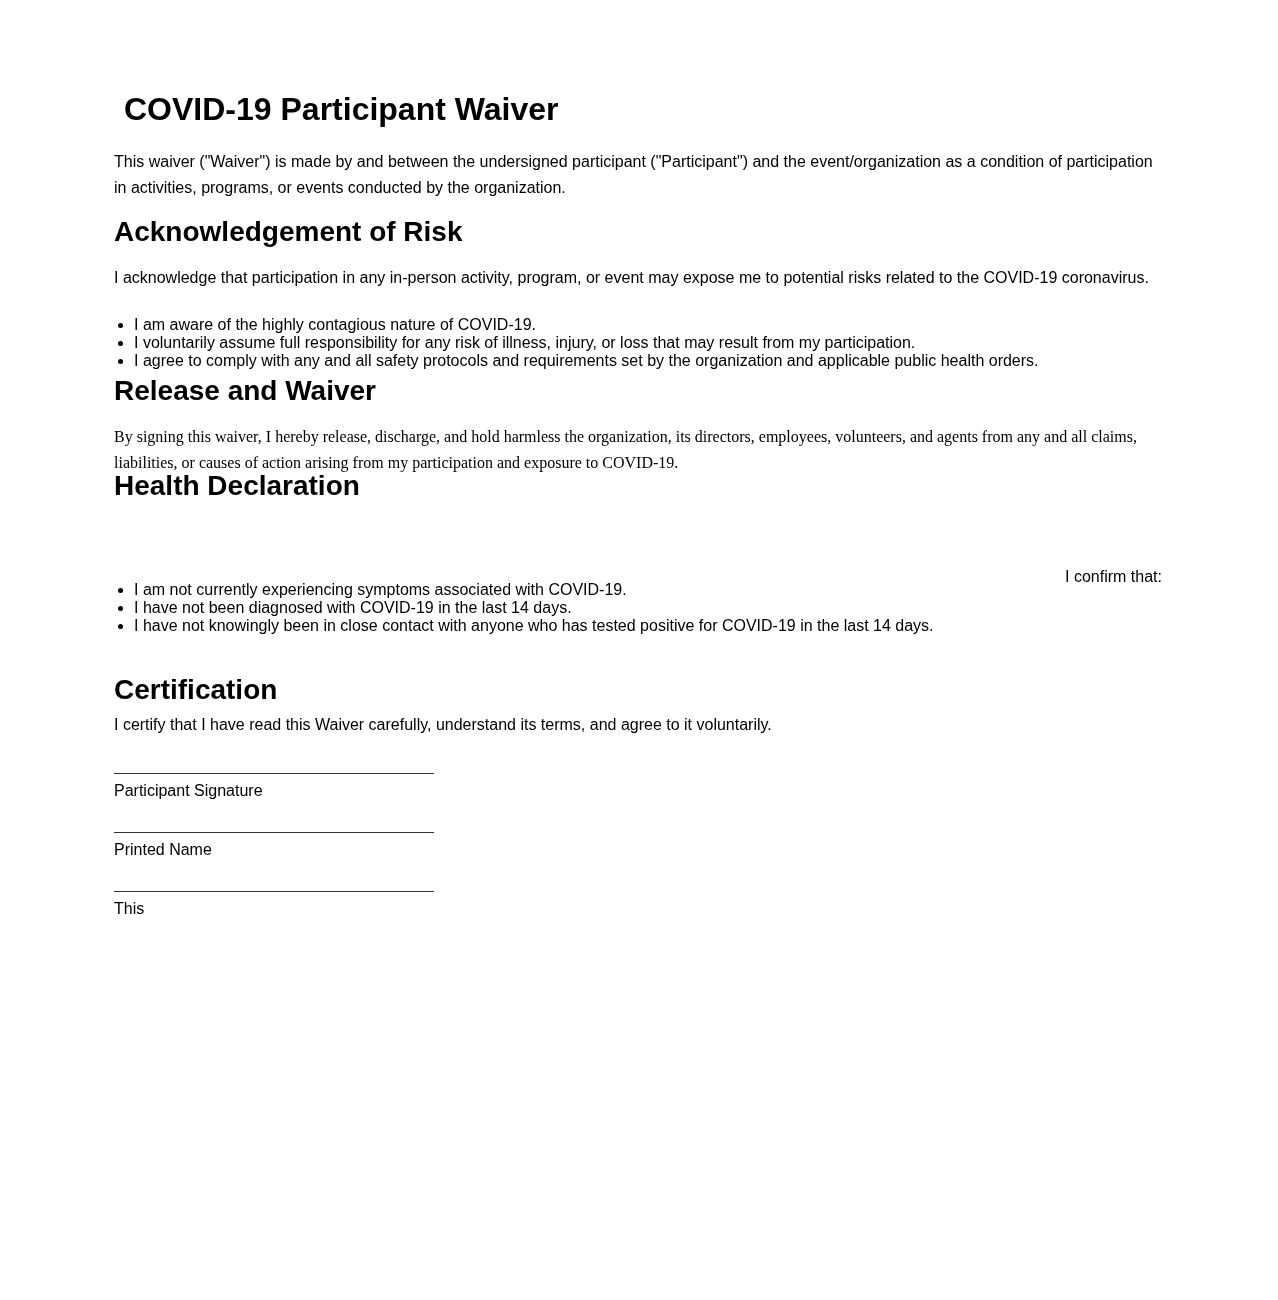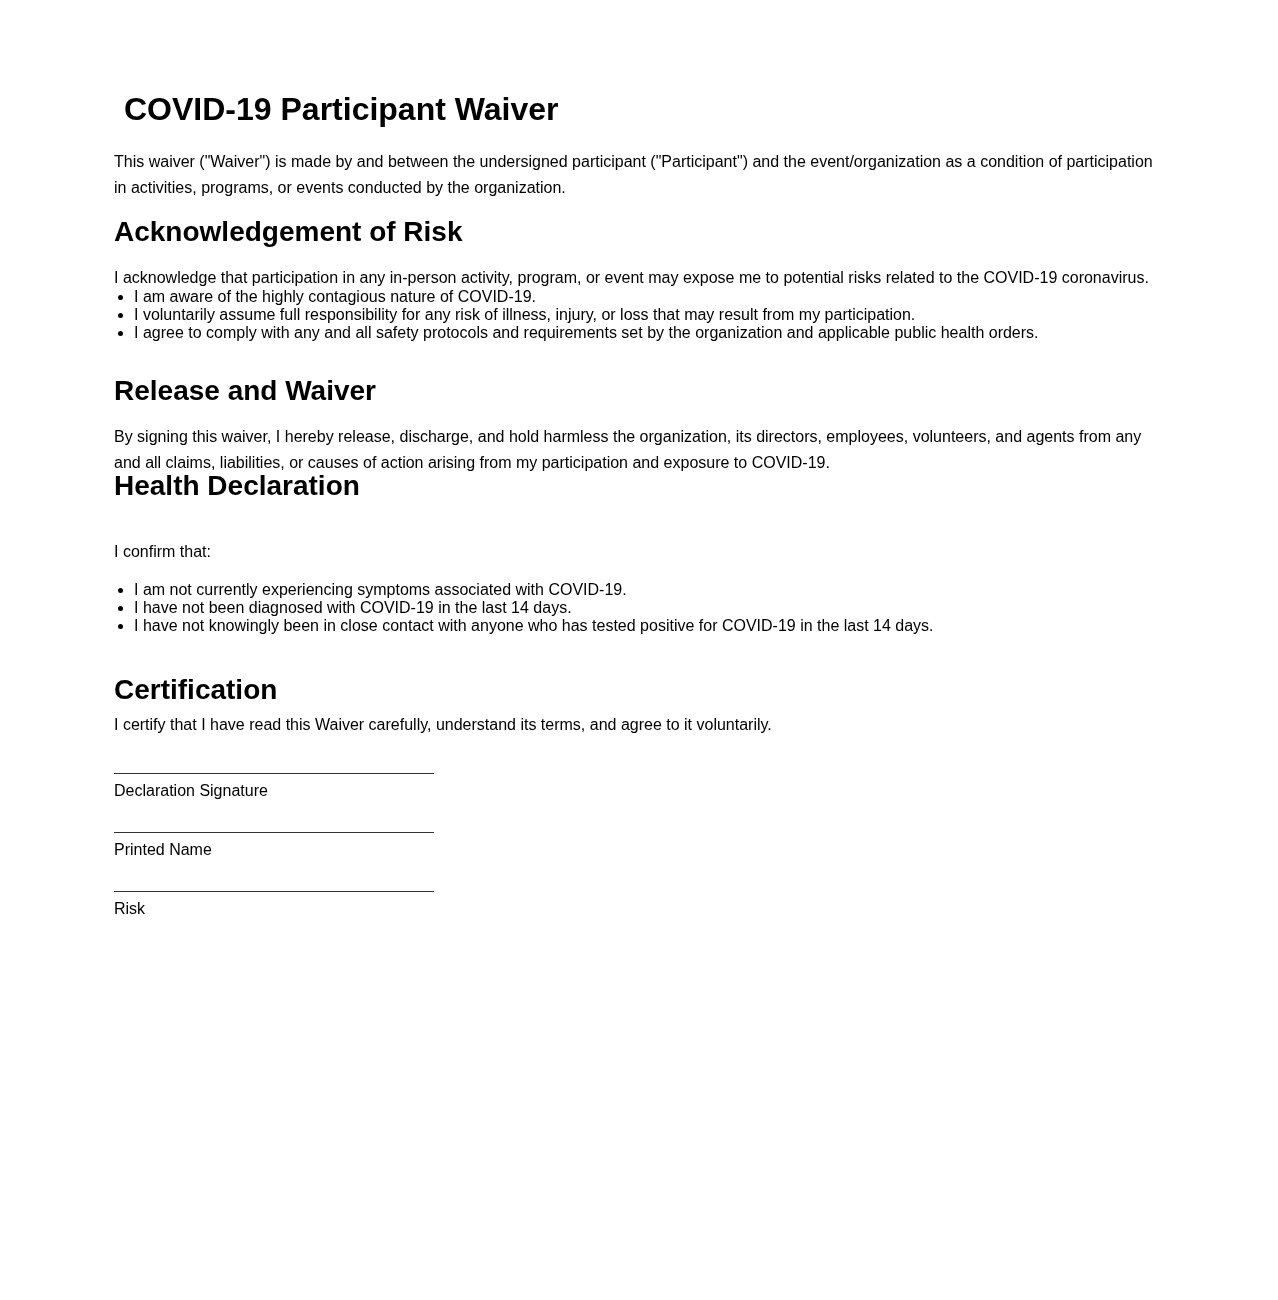--- a/index.html
+++ b/index.html
@@ -74,62 +74,62 @@
   <div class="block" style="top:149px;">
     <p>This waiver ("Waiver") is made by and between the undersigned participant ("Participant") and the event/organization as a condition of participation in activities, programs, or events conducted by the organization.</p>
   </div>
 
   <div class="block" style="top:218px;">
     <h2>Acknowledgement of Risk</h2>
   </div>
   <div class="block" style="top:265px;">
     <p>I acknowledge that participation in any in-person activity, program, or event may expose me to potential risks related to the COVID-19 coronavirus.</p>
   </div>
-  <div class="block" style="top:288px;">
+  <div class="block" style="top:316px;">
     <ul>
       <li>I am aware of the highly contagious nature of COVID-19.</li>
       <li>I voluntarily assume full responsibility for any risk of illness, injury, or loss that may result from my participation.</li>
       <li>I agree to comply with any and all safety protocols and requirements set by the organization and applicable public health orders.</li>
     </ul>
   </div>
 
   <div class="block" style="top:377px;">
     <h2>Release and Waiver</h2>
   </div>
-  <div class="block" style="top:424px;">
+  <div class="block" style="top:424px;font-family:Liberation Serif, serif;">
     <p>By signing this waiver, I hereby release, discharge, and hold harmless the organization, its directors, employees, volunteers, and agents from any and all claims, liabilities, or causes of action arising from my participation and exposure to COVID-19.</p>
   </div>
 
   <div class="block" style="top:472px;">
     <h2>Health Declaration</h2>
   </div>
-  <div class="block" style="top:539px;">
+  <div class="block" style="top:564px;text-align:right;">
     <p>I confirm that:</p>
   </div>
   <div class="block" style="top:581px;">
     <ul>
       <li>I am not currently experiencing symptoms associated with COVID-19.</li>
       <li>I have not been diagnosed with COVID-19 in the last 14 days.</li>
       <li>I have not knowingly been in close contact with anyone who has tested positive for COVID-19 in the last 14 days.</li>
     </ul>
   </div>
 
   <div class="block" style="top:652px;margin-top:24px;">
     <h2>Certification</h2>
   </div>
   <div class="block" style="top:699px;margin-top:13px;">
     <p>I certify that I have read this Waiver carefully, understand its terms, and agree to it voluntarily.</p>
   </div>
 
   <div class="block" style="top:773px;">
     <div class="sig-line"></div>
-    <div class="sig-label">Declaration Signature</div>
+    <div class="sig-label">Participant Signature</div>
   </div>
   <div class="block" style="top:832px;">
     <div class="sig-line"></div>
     <div class="sig-label">Printed Name</div>
   </div>
   <div class="block" style="top:891px;">
     <div class="sig-line"></div>
-    <div class="sig-label">Risk</div>
+    <div class="sig-label">This</div>
   </div>
 
 </div>
 
 </body></html>

